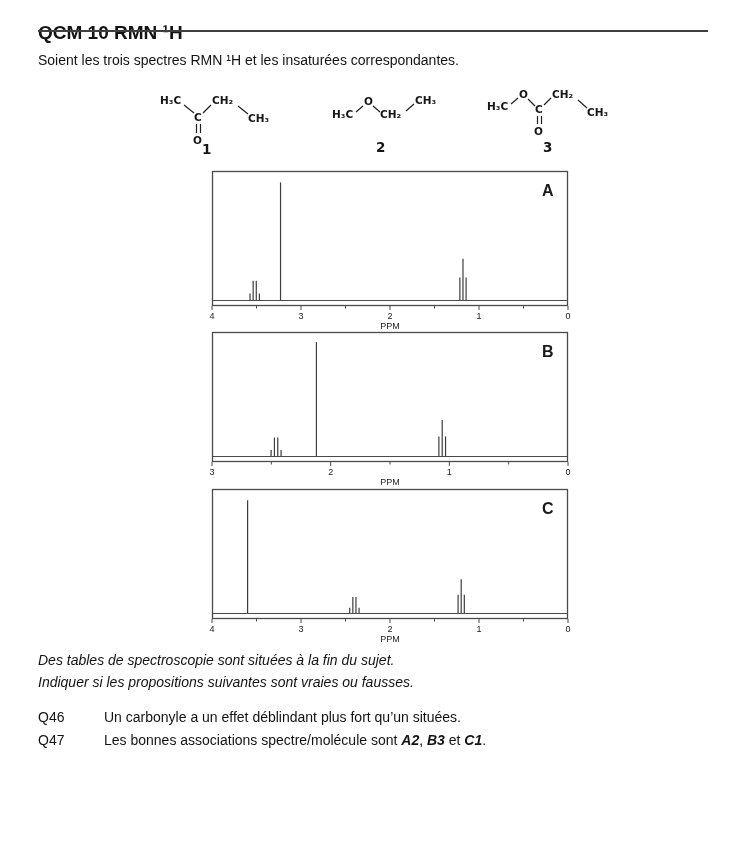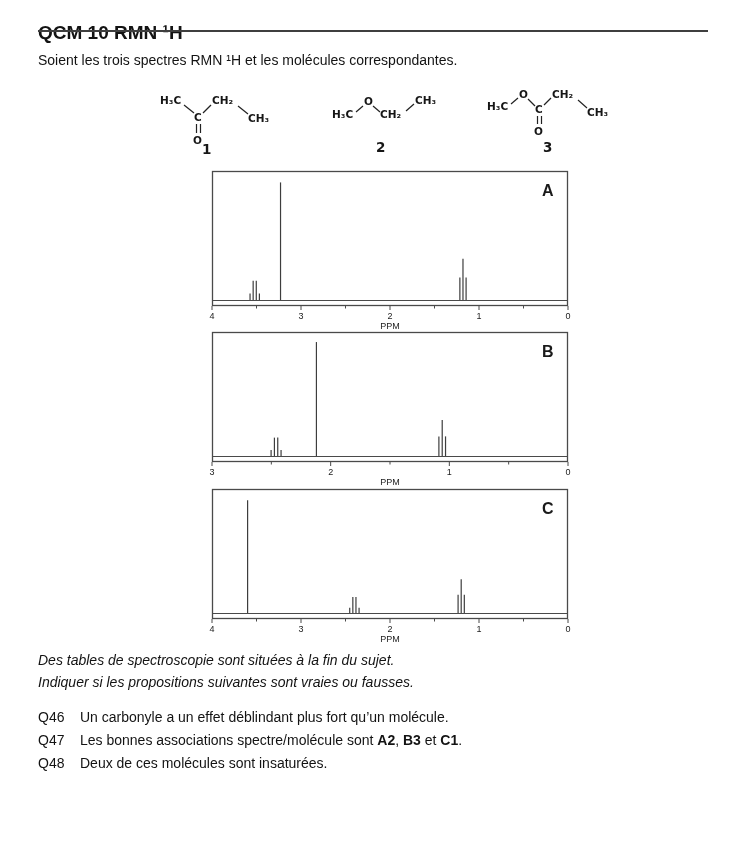--- a/index.html
+++ b/index.html
@@ -11,33 +11,33 @@
   .mol{position:absolute;}
   .mol svg{overflow:visible;}
   .mol text{font-family:"DejaVu Sans",sans-serif;font-size:10.5px;font-weight:bold;fill:#161616;}
   .mol .mol-num{font-size:13.5px;}
   .mol line{stroke:#222;stroke-width:1.2;}
   .spectrum{position:absolute;}
   .spectrum svg{overflow:visible;display:block;
         font-family:"Liberation Sans",sans-serif;}
   .instructions{position:absolute;left:38px;top:649px;font-size:14px;font-style:italic;line-height:22px;}
   .questions{position:absolute;left:38px;top:706px;font-size:14px;}
-  .q{display:flex;align-items:flex-start;line-height:23px;}
+  .q{display:flex;align-items:flex-start;line-height:23px;gap:24px;}
   .q-id{width:42px;flex:none;}
   .q-text{width:604px;}
-  .b{font-weight:bold;}
+  .b{font-weight:bold;font-style:italic;}
 </style>
 </head>
 <body>
 
 <div class="page">
 
   <div class="title">QCM 10 RMN ¹H</div>
   <div class="rule"></div>
-  <div class="intro">Soient les trois spectres RMN ¹H et les molécules correspondantes.</div>
+  <div class="intro">Soient les trois spectres RMN ¹H et les insaturées correspondantes.</div>
 
   <div class="mol" style="left:158px;top:92px;">
     <svg width="130" height="66" viewBox="0 0 130 66">
       <text x="2" y="12">H₃C</text>
       <line x1="26" y1="13" x2="36" y2="21"></line>
       <text x="36" y="29">C</text>
       <line x1="38.5" y1="32" x2="38.5" y2="41"></line>
       <line x1="42.5" y1="32" x2="42.5" y2="41"></line>
       <text x="35" y="52">O</text>
       <line x1="45" y1="21" x2="53" y2="13"></line>
@@ -180,25 +180,21 @@
     </div>
 
   <div class="instructions">
     <div>Des tables de spectroscopie sont situées à la fin du sujet.</div>
     <div>Indiquer si les propositions suivantes sont vraies ou fausses.</div>
   </div>
 
   <div class="questions">
     <div class="q">
       <span class="q-id">Q46</span>
-      <span class="q-text"><span>Un carbonyle a un effet déblindant plus fort qu’un molécule.</span></span>
+      <span class="q-text"><span>Un carbonyle a un effet déblindant plus fort qu’un situées.</span></span>
     </div>
     <div class="q">
       <span class="q-id">Q47</span>
       <span class="q-text"><span>Les bonnes associations spectre/molécule sont </span><span class="b">A2</span><span>, </span><span class="b">B3</span><span> et </span><span class="b">C1</span><span>.</span></span>
     </div>
-    <div class="q">
-      <span class="q-id">Q48</span>
-      <span class="q-text"><span>Deux de ces molécules sont insaturées.</span></span>
-    </div>
   </div>
 
 </div>
 
 </body></html>

